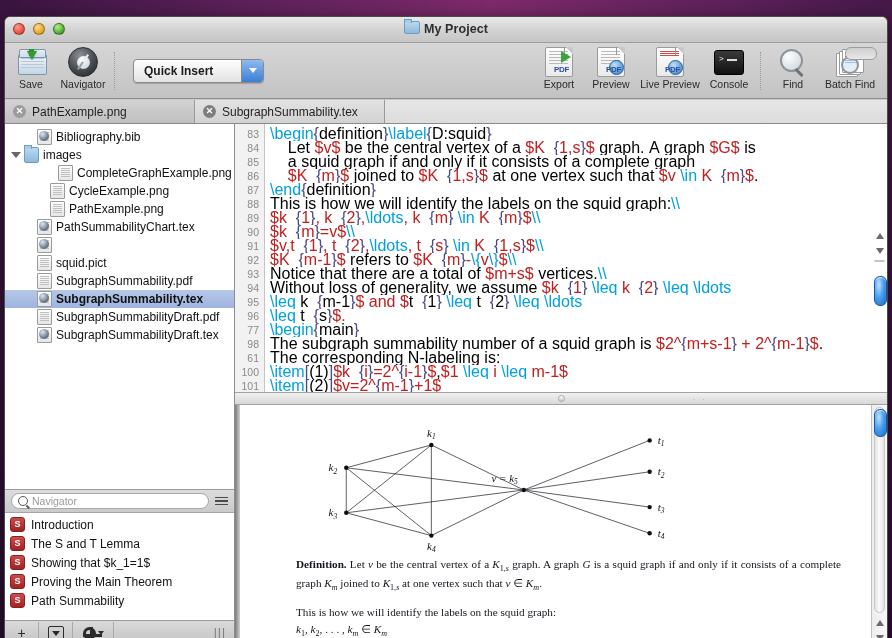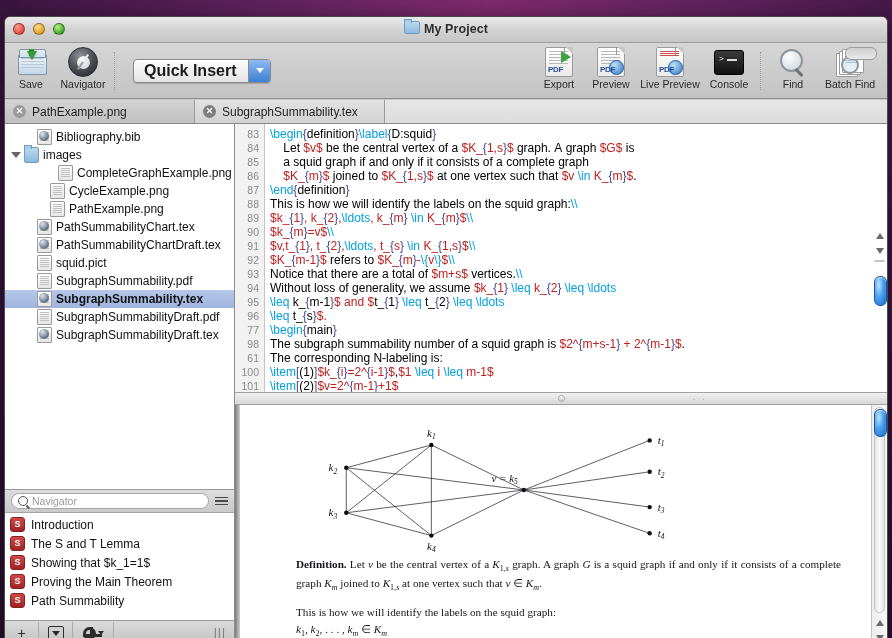--- a/index.html
+++ b/index.html
@@ -110,39 +110,39 @@
   }
 
   .qi-wrap { margin-left: 12px; }
   .quick-insert {
     height: 22px; display: flex; align-items: stretch;
     border: 1px solid #8a8a8a; border-radius: 4px; overflow: hidden;
     background: linear-gradient(to bottom,#fdfdfd,#e3e3e3);
     box-shadow: 0 1px 1px rgba(0,0,0,.18), inset 0 1px 0 #fff;
   }
   .quick-insert .qi-label {
-    padding: 0 12px 0 10px; display: flex; align-items: center;
-    font-size: 16px; font-weight: bold; color: #1c1c1c;
+    padding: 0 28px 0 10px; display: flex; align-items: center;
+    font-size: 12px; font-weight: bold; color: #1c1c1c;
   }
   .quick-insert .qi-arrow {
     width: 21px; display:flex; align-items:center; justify-content:center;
     background: linear-gradient(to bottom,#8ebaf2,#3b7fd4);
     border-left: 1px solid #8a8a8a;
   }
   .quick-insert .qi-arrow i {
     width:0;height:0;border-left:4px solid transparent;border-right:4px solid transparent;border-top:5px solid #fff;
   }
 
   .tb-right { position: absolute; right: 6px; top: 0; display: flex; align-items: flex-start; height: 100%; }
 
   .icon-doc { width: 26px; height: 28px; background: linear-gradient(to bottom,#ffffff,#eaeaea);
     border:1px solid #9a9a9a; border-radius:2px; position: relative; }
   .icon-doc .fold { position:absolute; right:-1px; top:-1px; width:8px;height:8px;
     background: linear-gradient(to bottom left,#c8c8c8 50%, transparent 50%); border-left:1px solid #9a9a9a;}
-  .icon-doc .pdf { position:absolute; left:2px; bottom:2px; font-size:8px; font-weight:bold; color:#2b4f9e; letter-spacing:-.3px;}
+  .icon-doc .pdf { position:absolute; left:8px; bottom:2px; font-size:8px; font-weight:bold; color:#2b4f9e; letter-spacing:-.3px;}
   .icon-doc .lines { position:absolute; left:3px; top:3px; right:4px; height:1px; background:#b9b9b9;
     box-shadow:0 3px 0 #b9b9b9,0 6px 0 #b9b9b9,0 9px 0 #b9b9b9,0 12px 0 #b9b9b9;}
   .icon-doc .greenarrow{ position:absolute; right:1px; top:3px; width:0;height:0;
     border-top:6px solid transparent;border-bottom:6px solid transparent;border-left:10px solid #3ea33e;}
   .icon-doc .globe { position:absolute; right:0px; bottom:1px; width:13px;height:13px;border-radius:50%;
     background: radial-gradient(circle at 35% 30%, #bfe0f7, #2f78c4); border:1px solid #1f5f9e;}
   .icon-doc .redline{ position:absolute; left:3px; top:3px; right:4px; height:1px; background:#d04a4a;
     box-shadow:0 2px 0 #d04a4a,0 4px 0 #d04a4a;}
   .icon-term { width:28px;height:23px;background: linear-gradient(to bottom,#3a3a3a,#111);
     border:1px solid #000; border-radius:3px; position:relative; }
@@ -281,21 +281,21 @@
   .rightcol { flex: 1; display: flex; flex-direction: column; min-width: 0; }
   .editor-pane { height: 268px; flex: none; display: flex; background: #fff; position: relative; overflow: hidden; align-items: center; }
   .gutter {
     width: 30px; flex: none; background: #f2f2f2; border-right: 1px solid #c4c4c4;
     padding-top: 3px; text-align: right; box-sizing: border-box;
   }
   .gutter div { font-size: 10.5px; line-height: 14px; color: #8a8a8a; padding-right: 5px;
     font-family: "Liberation Sans", sans-serif; }
   .code {
     flex: 1; padding: 3px 0 0 5px; overflow: hidden; min-width: 0;
-    font-family: "Liberation Sans", sans-serif; font-size: 12px; line-height: 14px;
+    font-family: "Liberation Sans", sans-serif; font-size: 16px; line-height: 14px;
     white-space: nowrap; color: #000;
   }
   .code div { height: 14px; overflow: hidden; }
   .k-cmd { color: #00a0e0; }
   .k-brc { color: #4a4a8a; }
   .k-math { color: #c02020; }
   .k-txt { color: #000; }
 
   
   .vscroll {
@@ -496,21 +496,20 @@
               <span>PathExample.png</span>
             </div>
             <div class="ft-row" style="padding-left: 19px;">
               <span class="disc"></span>
               <span class="ico-file tex"></span>
               <span>PathSummabilityChart.tex</span>
             </div>
             <div class="ft-row" style="padding-left: 19px;">
               <span class="disc"></span>
               <span class="ico-file tex"></span>
-              <span>PathSummabilityChartDraft.tex</span>
             </div>
             <div class="ft-row" style="padding-left: 19px;">
               <span class="disc"></span>
               <span class="ico-file"></span>
               <span>squid.pict</span>
             </div>
             <div class="ft-row" style="padding-left: 19px;">
               <span class="disc"></span>
               <span class="ico-file"></span>
               <span>SubgraphSummability.pdf</span>

